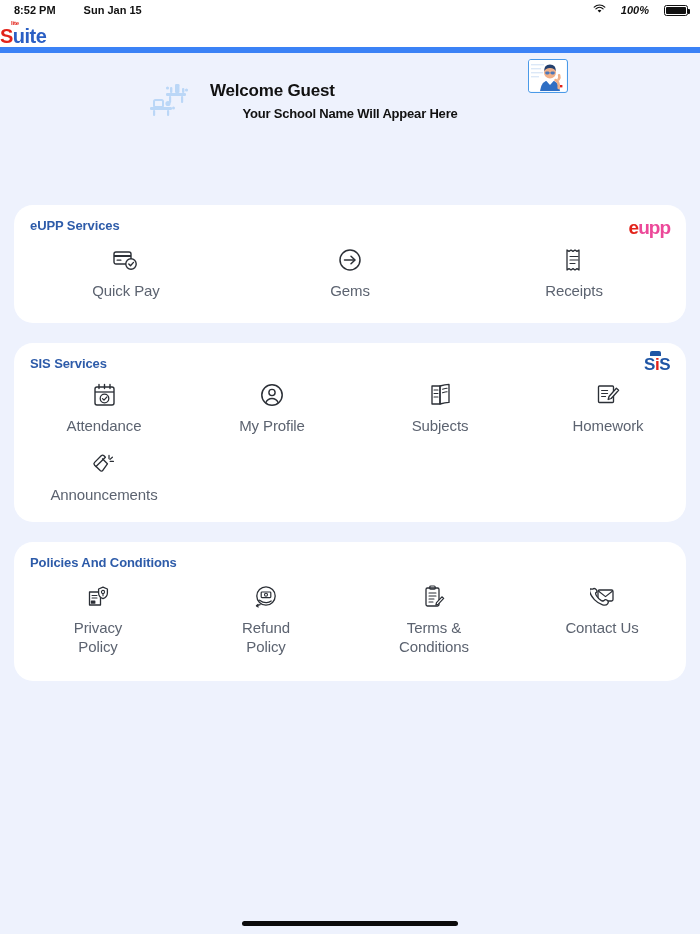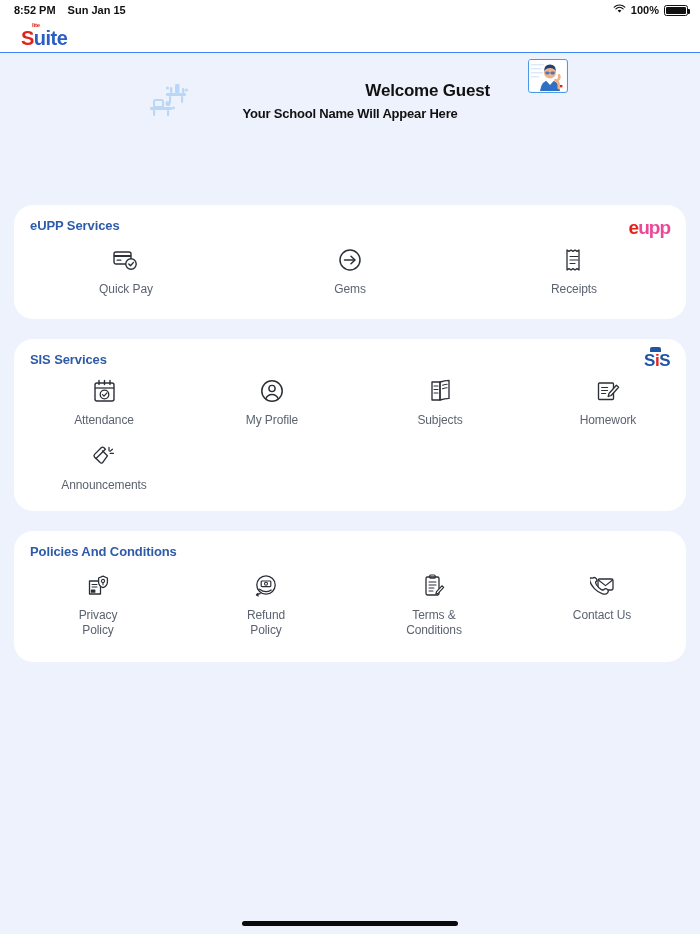--- a/index.html
+++ b/index.html
@@ -11,59 +11,59 @@
   }
   .screen { position: relative; width: 700px; height: 934px; background: #eef2fd; }
 
   
   .statusbar {
     height: 20px; background: #ffffff;
     display: flex; align-items: center;
     padding: 0 12px 0 14px;
     font-size: 11px; color: #111; font-weight: 600;
   }
-  .sb-left { display: flex; align-items: baseline; gap: 12px; }
+  .sb-left { display: flex; align-items: baseline; gap: 28px; }
   .sb-spacer { flex: 1; }
-  .sb-right { display: flex; align-items: center; gap: 5px; }
+  .sb-right { display: flex; align-items: center; gap: 15px; font-style: italic; }
   .wifi-ico { display: inline-block; }
   .battery {
     width: 24px; height: 11px; border: 1px solid #111; border-radius: 2.5px;
     position: relative; padding: 1px;
   }
   .battery::after {
     content: ""; position: absolute; right: -3px; top: 3px;
     width: 2px; height: 5px; background: #111; border-radius: 0 1px 1px 0;
   }
   .battery span { display: block; height: 100%; background: #111; border-radius: 1px; }
 
   
   .appbar {
     height: 33px; background: #ffffff;
-    display: flex; align-items: center; padding-left: 21px;
-    border-bottom: 1px solid #3b82f6;
+    display: flex; align-items: center; padding-left: 0;
+    border-bottom: 6px solid #3b82f6;
   }
   .logo { position: relative; line-height: 1; padding-top: 4px; }
   .logo .word { font-size: 20px; font-weight: 800; letter-spacing: -0.5px; }
   .logo .s-red { color: #e2231a; }
   .logo .uite-blue { color: #2b5fc4; }
   .logo .tiny {
     position: absolute; top: -2px; left: 11px;
     font-size: 6px; font-weight: 700; color: #e2231a; letter-spacing: -0.2px;
   }
 
   
   .banner {
     height: 152px; background: #eef2fd;
     position: relative;
     display: flex; flex-direction: column; align-items: center;
     padding-top: 28px;
   }
   .banner-inner { position: relative; width: 280px; }
   .welcome-title {
-    font-size: 17px; font-weight: 700; color: #111; text-align: right;
+    font-size: 17px; font-weight: 700; color: #111; text-align: left;
     letter-spacing: -0.2px;
   }
   .welcome-sub {
     font-size: 13px; font-weight: 700; color: #111; text-align: center;
     margin-top: 5px; letter-spacing: -0.2px;
   }
   .deco-left { position: absolute; left: -62px; top: -2px; opacity: .95; }
   .illus {
     position: absolute; right: -78px; top: -22px;
     width: 40px; height: 34px; border: 1.5px solid #4a9ae8;
@@ -97,21 +97,21 @@
   .grid { display: grid; }
   .grid-3 { grid-template-columns: repeat(3, 1fr); }
   .grid-4 { grid-template-columns: repeat(4, 1fr); }
 
   .tile {
     display: flex; flex-direction: column; align-items: center;
     padding: 12px 4px 10px 4px; cursor: pointer;
   }
   .tile .ico { height: 26px; display: flex; align-items: center; justify-content: center; }
   .tile .lbl {
-    margin-top: 9px; font-size: 12px; color: #5c6370; text-align: center;
+    margin-top: 9px; font-size: 15px; color: #5c6370; text-align: center;
     line-height: 1.25; letter-spacing: -0.1px;
   }
   .eupp-grid .tile { padding-top: 10px; }
   .sis-grid .tile { padding: 9px 4px 6px 16px; }
   .pol-grid .tile { padding: 14px 4px 12px 4px; }
 
   .see-more-btn {
     width: 22px; height: 22px; border-radius: 50%;
     background: #2b8fd9; display: flex; align-items: center; justify-content: center;
   }

